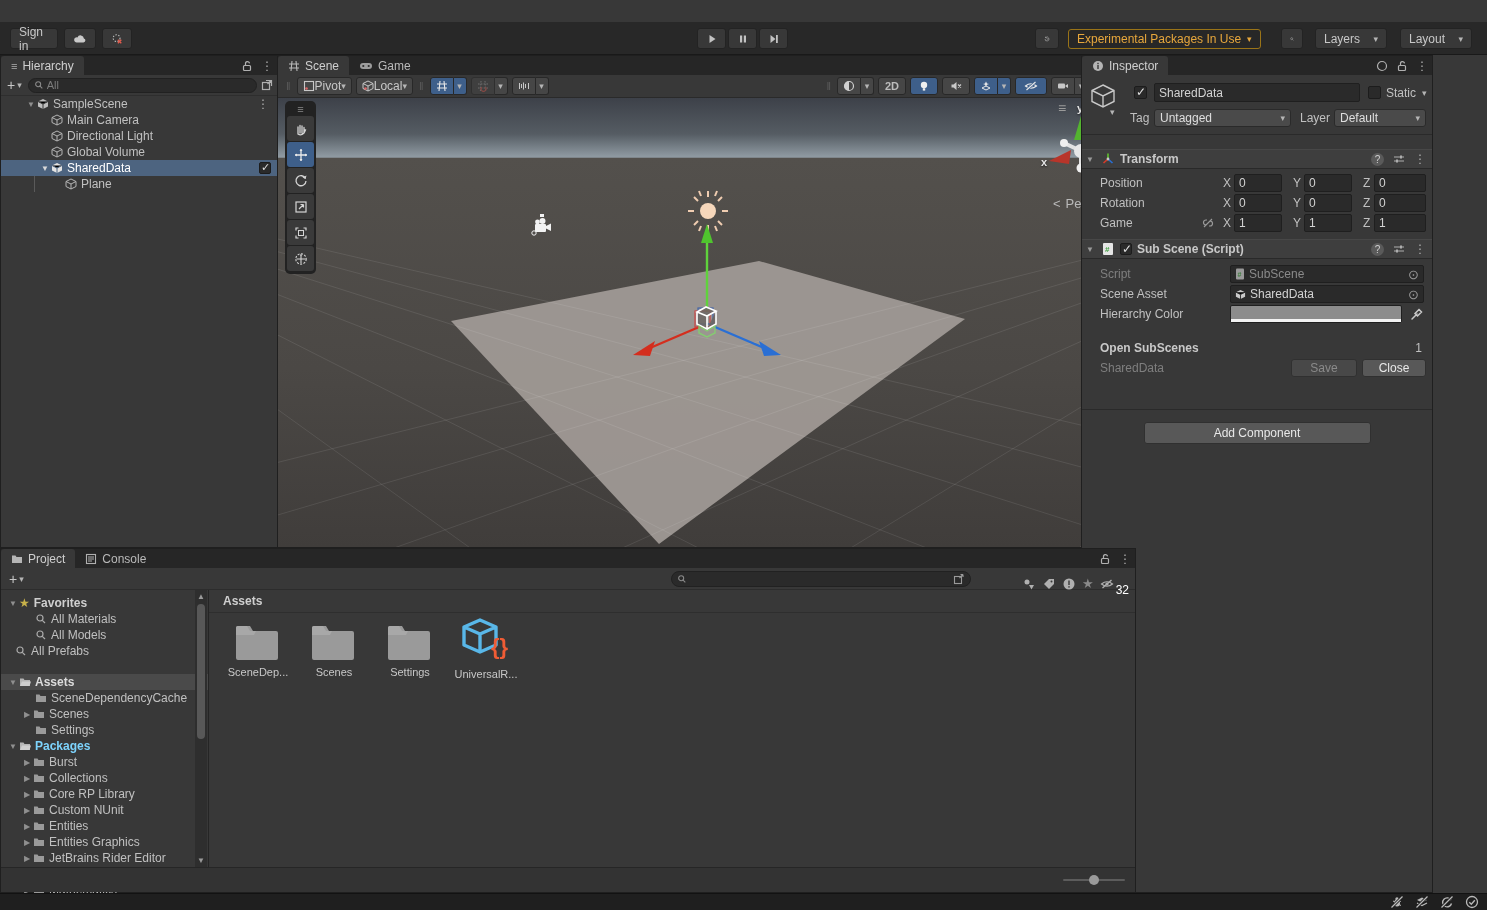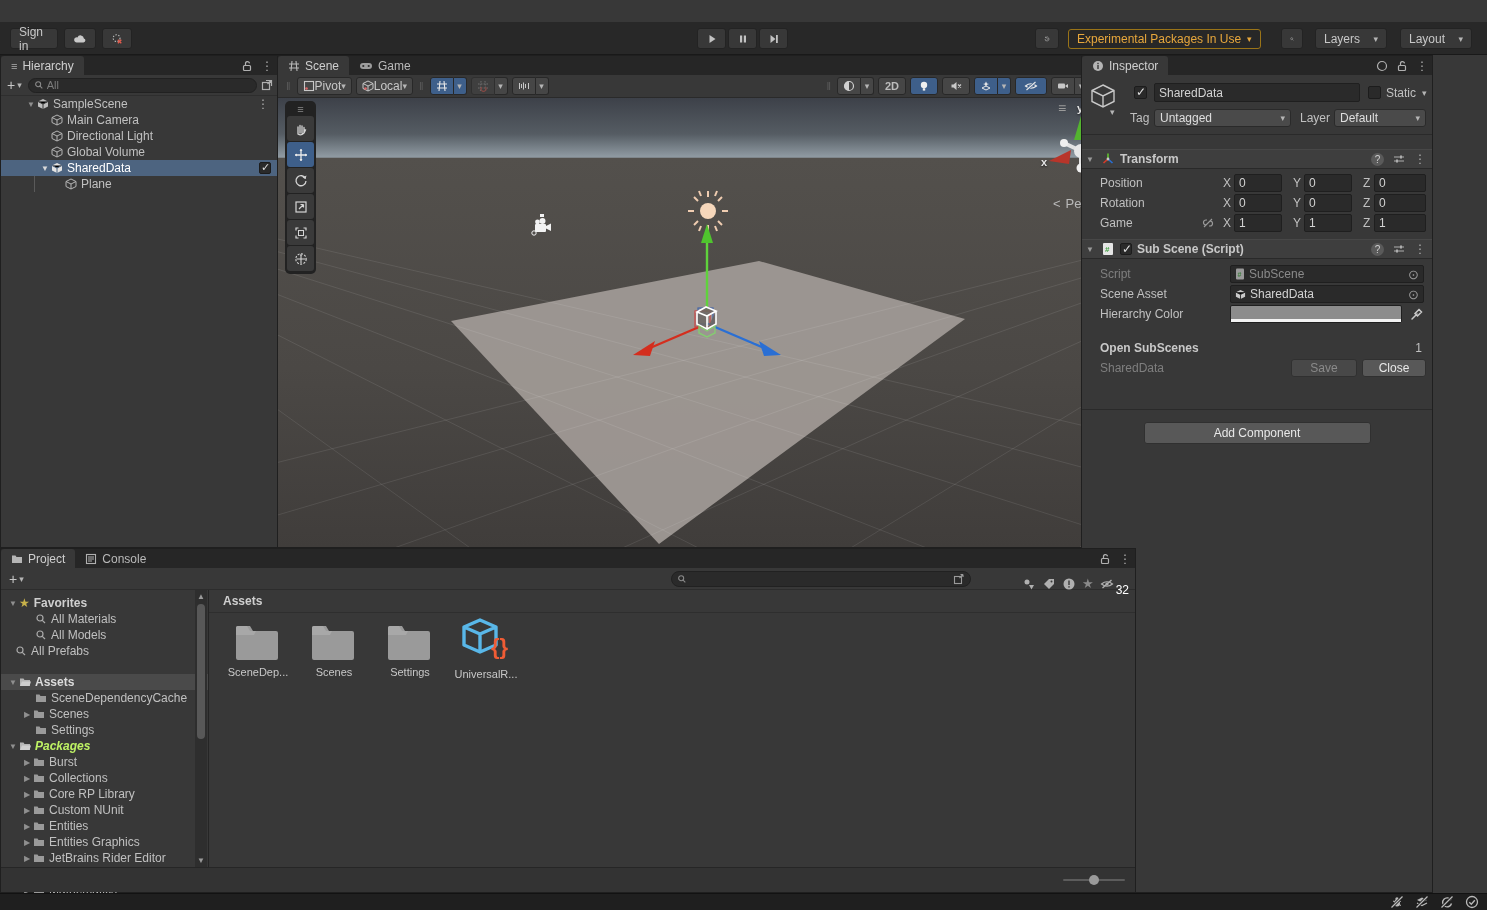--- a/index.html
+++ b/index.html
@@ -878,21 +878,21 @@
           <span>Settings</span>
         </div>
         <div class="trow" style="padding-left:6px;">
           <span class="caret-cell">▼</span>
           <span class="ticon">
               <svg class="icon12" viewBox="0 0 12 12">
                 <path d="M1 2.5 h3.5 l1 1.5 H11 V10 H1 Z" fill="#b5b5b5"></path>
                 <path d="M1 10 L3 5.5 H12 L10.5 10 Z" fill="#cfcfcf"></path>
               </svg>
             </span>
-          <span style="font-weight:bold;color:#bef264;font-style:italic;">Packages</span>
+          <span style="font-weight:bold;color:#7dd3fc;">Packages</span>
         </div>
         <div class="trow" style="padding-left:20px;">
           <span class="caret-cell">▶</span>
           <span class="ticon">
               <svg class="icon12" viewBox="0 0 12 12">
                 <path d="M1 2.5 h3.5 l1 1.5 H11 V10 H1 Z" fill="#9a9a9a"></path>
               </svg>
             </span>
           <span>Burst</span>
         </div>

